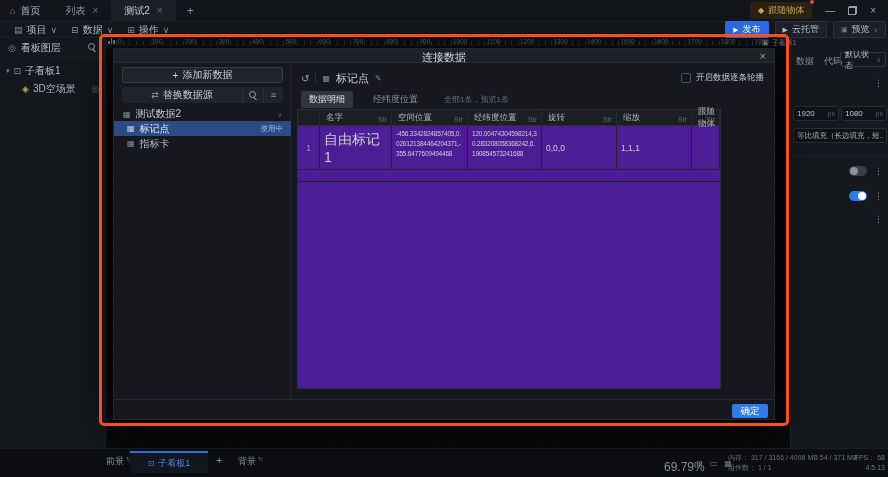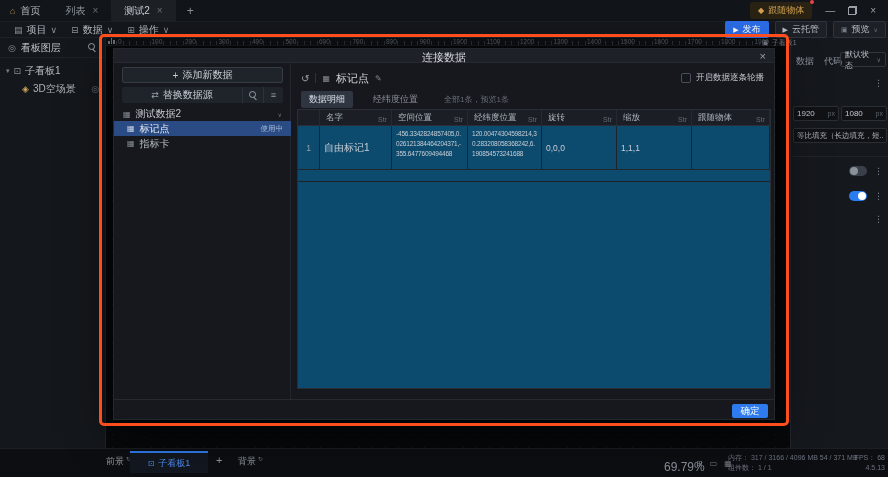--- a/index.html
+++ b/index.html
@@ -134,28 +134,28 @@
 .gi-undo{font-size:10px;color:#9aa0a8}
 .vdiv{width:1px;height:10px;background:#2e333b}
 .m-bc{font-size:11px;color:#d3d7dd}
 .gi-pen{font-size:8px;color:#7e858e}
 .m-cb{margin-left:auto;display:flex;align-items:center;gap:5px;font-size:8.5px;color:#c3c8cf;padding-right:2px}
 .cb{width:10px;height:10px;border:1px solid #4a505b;border-radius:2px;background:#14171c;flex:none}
 .m-tabs{position:absolute;left:10px;top:28px;display:flex;align-items:center;gap:20px}
 .chip{background:#2f3642;color:#dde1e8;font-size:9px;padding:2px 8px;border-radius:2px}
 .tab2{font-size:9px;color:#8a9099}
 .summary{font-size:8px;color:#666d77;margin-left:6px}
-.m-table{position:absolute;left:6px;top:46px;width:474px;height:280px;background:#0c4a6e;border:1px solid #2a2e36}
+.m-table{position:absolute;left:6px;top:46px;width:424px;height:280px;background:#4c1d95;border:1px solid #2a2e36}
 .t-head{display:flex;height:16px;background:#1b1f25;border-bottom:1px solid #2a2e36}
 .t-head .c{position:relative;border-right:1px solid #242a31;font-size:8.5px;color:#b2b8c0;display:flex;align-items:center;padding-left:6px}
 .t-head .c .ty{position:absolute;right:4px;bottom:2px;font-size:7px;color:#636a74}
 .t-row{display:flex;height:44px;border-bottom:1px solid #22262d}
 .t-row .c{border-right:1px solid #1f232a;font-size:8.5px;color:#c9ced5;padding:3px 4px;overflow:hidden}
 .c.idx{display:flex;align-items:center;justify-content:center;color:#9aa0a8;padding:0}
-.c.name{display:flex;align-items:center;font-size:10px}
+.c.name{display:flex;align-items:center;font-size:14px}
 .c.num{font-size:6.5px;line-height:10px;word-break:break-all;letter-spacing:-0.2px}
 .c.mid{display:flex;align-items:center}
 .w0{width:22px;flex:none}.w1{width:72px;flex:none}.w2{width:76px;flex:none}.w3{width:74px;flex:none}
 .w4{width:75px;flex:none}.w5{width:75px;flex:none}.w6{flex:1}
 .t-empty{height:12px;border-bottom:1px solid #1e2228}
 .m-foot{position:absolute;left:0;top:350px;width:660px;height:21px;border-top:1px solid #272b31}
 .m-ok{position:absolute;right:6px;top:4px;width:36px;height:14px;background:#2d7bee;border-radius:2px;color:#fff;
 font-size:9.5px;display:flex;align-items:center;justify-content:center}
 .gi{font-style:normal}
 </style>

